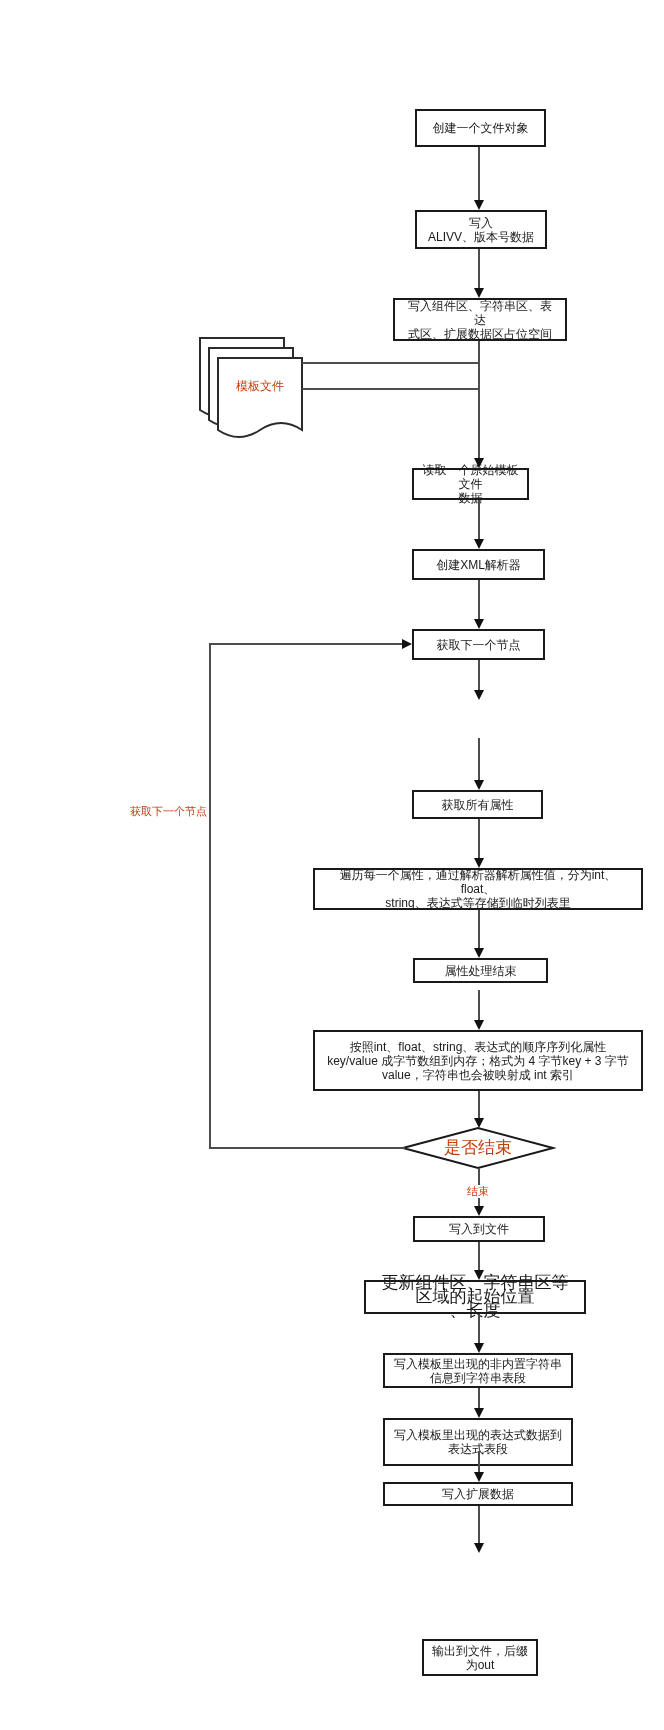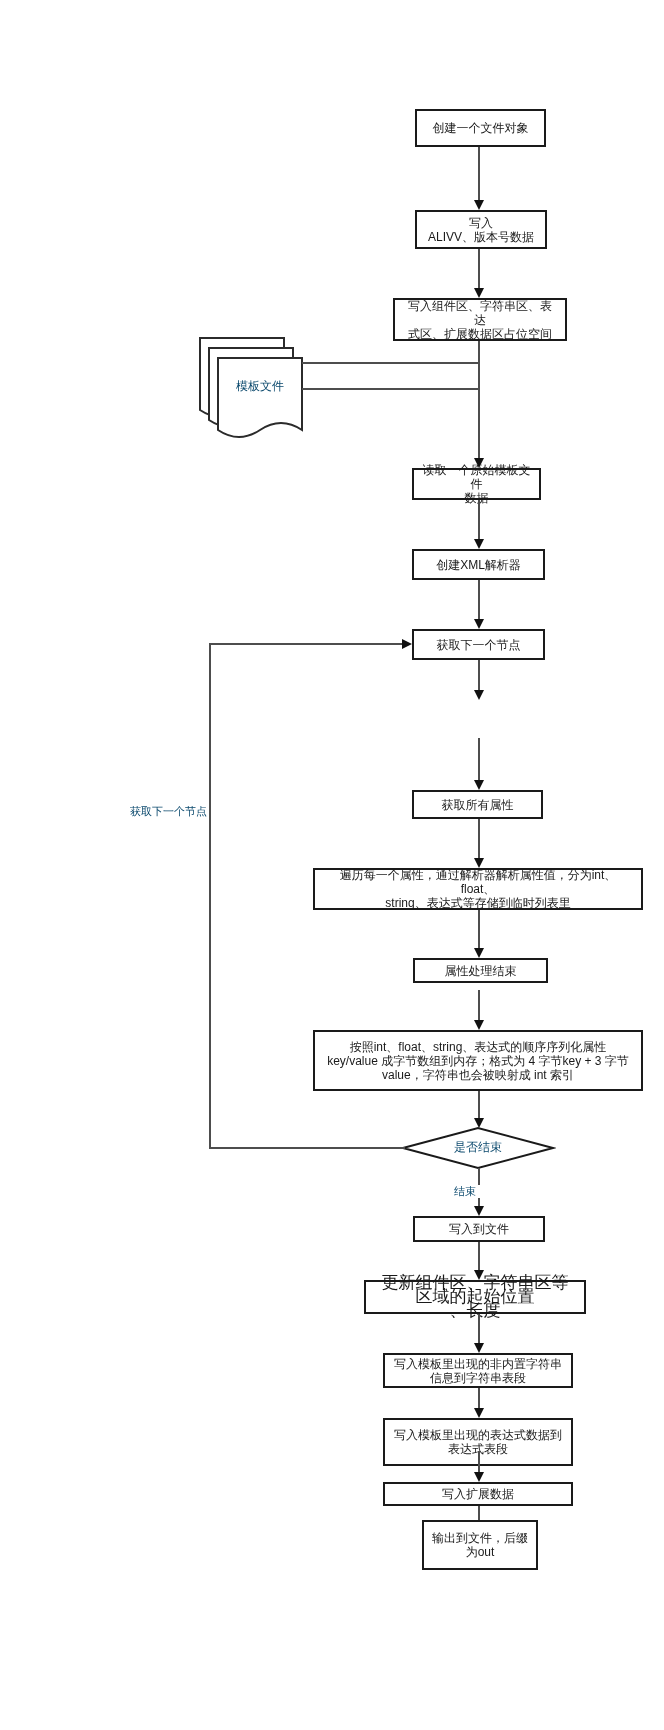--- a/index.html
+++ b/index.html
@@ -9,21 +9,21 @@
     overflow:hidden;
   }
   .node {
     position:absolute; box-sizing:border-box;
     border:2px solid #1a1a1a; background:#fff;
     display:flex; align-items:center; justify-content:center;
     text-align:center; font-size:12px; line-height:14px;
     white-space:pre-line; padding:1px 8px;
   }
   .freelabel {
-    position:absolute; font-size:11px; line-height:13px; color:#0c4a6e;
+    position:absolute; font-size:11px; line-height:13px; color:#c2410c;
   }
   .arrow-v { position:absolute; left:478px; width:2px; background:#4d4d4d; }
   .arrow-v::after {
     content:''; position:absolute; bottom:-10px; left:-4px;
     border-left:5px solid transparent; border-right:5px solid transparent;
     border-top:10px solid #111;
   }
   .line { position:absolute; background:#4d4d4d; }
   .arrowhead-right {
     position:absolute; width:0; height:0;
@@ -56,21 +56,21 @@
       <path d="M4,4 h84 v72 q-21,-14 -42,0 q-21,14 -42,0 z"></path>
       <path d="M13,14 h84 v72 q-21,-14 -42,0 q-21,14 -42,0 z"></path>
       <path d="M22,24 h84 v72 q-21,-14 -42,0 q-21,14 -42,0 z"></path>
     </g>
   </svg>
   <div class="freelabel" style="left:218px;top:380px;width:84px;text-align:center;font-size:12px">模板文件</div>
 
   <div class="line" style="left:302px;top:362px;width:177px;height:2px"></div>
   <div class="line" style="left:302px;top:388px;width:177px;height:2px"></div>
 
-  <div class="node" style="left:412px;top:468px;width:129px;height:32px">读取一个原始模板文件
+  <div class="node" style="left:412px;top:468px;width:117px;height:32px">读取一个原始模板文件
 数据</div>
 
   <div class="arrow-v" style="top:500px;height:39px"></div>
 
   <div class="node" style="left:412px;top:549px;width:133px;height:31px">创建XML解析器</div>
 
   <div class="arrow-v" style="top:580px;height:39px"></div>
 
   <div class="node" style="left:412px;top:629px;width:133px;height:31px">获取下一个节点</div>
 
@@ -94,30 +94,30 @@
 
   <div class="node" style="left:313px;top:1030px;width:330px;height:61px">按照int、float、string、表达式的顺序序列化属性
 key/value 成字节数组到内存；格式为 4 字节key + 3 字节
 value，字符串也会被映射成 int 索引</div>
 
   <div class="arrow-v" style="top:1091px;height:27px"></div>
 
   <svg class="shape" style="left:400px;top:1126px" width="156" height="44" viewBox="0 0 156 44">
     <polygon points="3,22 78,2 153,22 78,42" fill="#ffffff" stroke="#1a1a1a" stroke-width="2"></polygon>
   </svg>
-  <div class="freelabel" style="left:403px;top:1141px;width:150px;text-align:center;font-size:12px">是否结束</div>
+  <div class="freelabel" style="left:403px;top:1141px;width:150px;text-align:center;font-size:17px">是否结束</div>
 
   <div class="line" style="left:209px;top:1147px;width:196px;height:2px"></div>
   <div class="line" style="left:209px;top:643px;width:2px;height:506px"></div>
   <div class="line" style="left:209px;top:643px;width:194px;height:2px"></div>
   <div class="arrowhead-right" style="left:402px;top:639px"></div>
   <div class="freelabel" style="left:125px;top:805px;width:82px;text-align:right">获取下一个节点</div>
 
   <div class="arrow-v" style="top:1168px;height:38px"></div>
-  <div class="freelabel" style="left:454px;top:1185px;width:48px;text-align:left;background:#fff">结束</div>
+  <div class="freelabel" style="left:454px;top:1185px;width:48px;text-align:center;background:#fff">结束</div>
 
   <div class="node" style="left:413px;top:1216px;width:132px;height:26px">写入到文件</div>
 
   <div class="arrow-v" style="top:1242px;height:28px"></div>
 
   <div class="node" style="left:364px;top:1280px;width:222px;height:34px;font-size:17px">更新组件区、字符串区等区域的起始位置
 、长度</div>
 
   <div class="arrow-v" style="top:1314px;height:29px"></div>
 
@@ -128,16 +128,16 @@
 
   <div class="node" style="left:383px;top:1418px;width:190px;height:48px">写入模板里出现的表达式数据到
 表达式表段</div>
 
   <div class="arrow-v" style="top:1451px;height:21px"></div>
 
   <div class="node" style="left:383px;top:1482px;width:190px;height:24px">写入扩展数据</div>
 
   <div class="arrow-v" style="top:1506px;height:37px"></div>
 
-  <div class="node" style="left:422px;top:1520px;width:116px;height:50px">输出到文件，后缀
+  <div class="node" style="left:422px;top:1639px;width:116px;height:37px">输出到文件，后缀
 为out</div>
 
 </div>
 
 </body></html>

